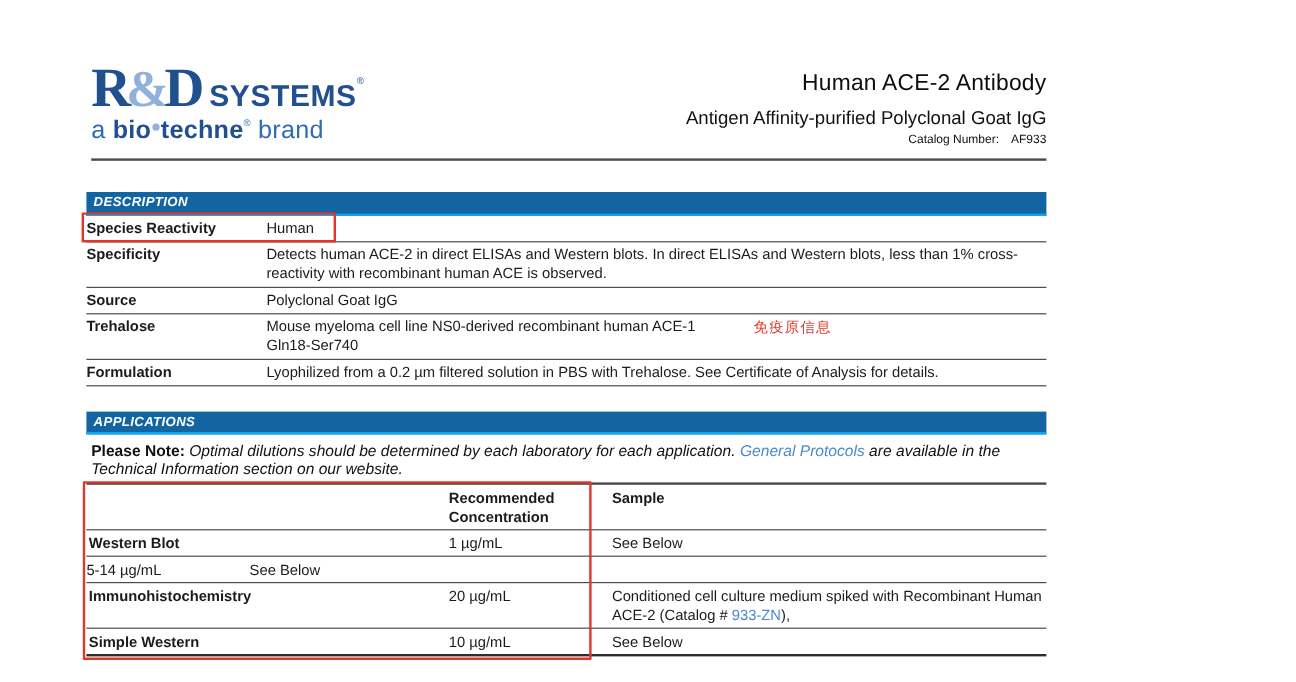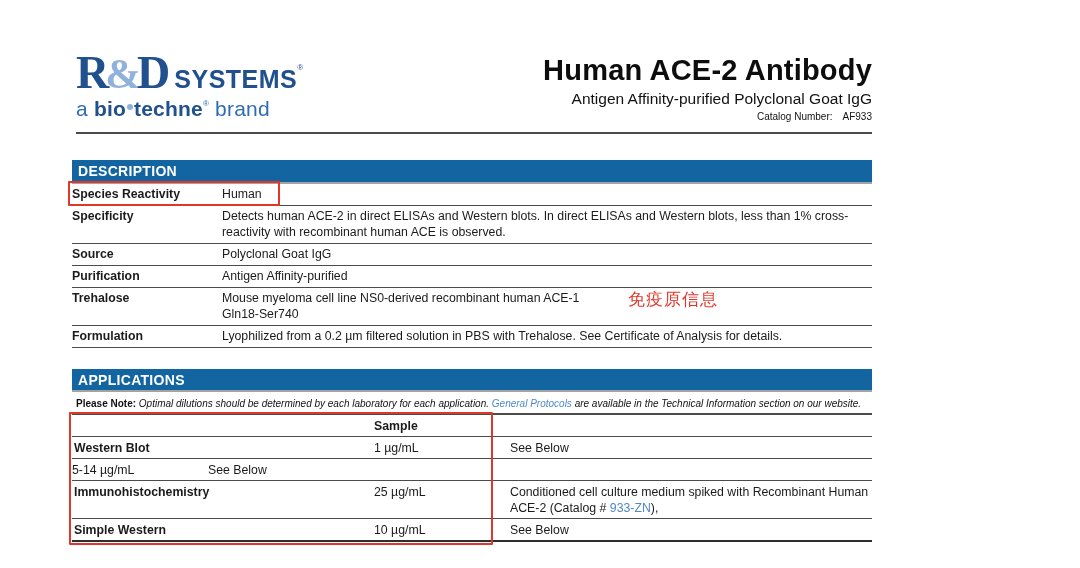--- a/index.html
+++ b/index.html
@@ -17,48 +17,49 @@
   .rd{font-family:"Liberation Serif",serif;font-weight:700;font-size:46px;color:var(--logo-navy,#20508e);letter-spacing:-1px;}
   .rd .amp{color:var(--logo-light-blue,#8fb1db);font-size:43px;margin:0 -3px;}
   .systems{font-family:"Liberation Sans",sans-serif;font-weight:700;font-size:25px;letter-spacing:.5px;color:var(--logo-navy,#20508e);margin-left:5px;}
   .reg-mark{font-size:8px;vertical-align:18px;color:var(--logo-navy,#20508e);}
   .logo-line2{font-size:21px;color:var(--logo-mid-blue,#2e6cb5);margin-top:2px;letter-spacing:.2px;}
   .logo-line2 .bold-part{font-weight:700;color:var(--logo-navy,#20508e);}
   .bt-dot{display:inline-block;width:6px;height:6px;border-radius:50%;background:var(--logo-light-blue,#8fb1db);margin:0 1px;vertical-align:6px;}
   .reg-mark2{font-size:8px;vertical-align:10px;color:var(--logo-mid-blue,#2e6cb5);}
 
   .titleblock{text-align:right;padding-top:4px;}
-  .doc-title{font-size:29px;font-weight:700;margin:0;line-height:32px;color:#0d0d0d;letter-spacing:.2px;}
+  .doc-title{font-size:19px;font-weight:400;margin:0;line-height:32px;color:#0d0d0d;letter-spacing:.2px;}
   .doc-subtitle{font-size:15.5px;margin-top:4px;color:#111;}
   .doc-catalog{font-size:10px;margin-top:3px;color:#111;}
   .cat-num{margin-left:10px;}
 
   .top-rule{margin:10px 24px 0 76px;border-top:2.5px solid #4b4b4b;height:0;}
 
   
   .section-bar{
     margin:26px 24px 0 72px;background:var(--section-bar,#1265a0);color:#fff;
-    font-weight:700;font-size:14px;letter-spacing:.3px;padding:3px 6px 2.5px 6px;
-    border-bottom:2px solid #a3a3a3;
+    font-weight:700;font-size:11px;letter-spacing:.3px;padding:3px 6px 2.5px 6px;
+    border-bottom:2px solid #0ea5e9;
+    font-style:italic;
   }
   .apps-bar{margin-top:21px;}
 
   
   .desc-table{margin:0 24px 0 72px;font-size:12.3px;line-height:16px;}
   .desc-row{display:flex;padding:2.5px 0;border-bottom:1.6px solid #4b4b4b;position:relative;}
   .desc-label{flex:0 0 150px;font-weight:700;}
   .desc-value{flex:1;padding-right:4px;}
 
   
   .red-box{position:absolute;border:2.5px solid var(--annotation-red,#e0372b);pointer-events:none;z-index:3;border-radius:1px;}
   .species-box{left:-4px;top:-3px;width:208px;height:21px;}
-  .imm-note{position:absolute;left:556px;top:4px;color:var(--annotation-red,#e0372b);font-size:17px;letter-spacing:1px;}
+  .imm-note{position:absolute;left:556px;top:4px;color:var(--annotation-red,#e0372b);font-size:12px;letter-spacing:1px;font-family:Liberation Mono, monospace;}
 
   
-  .note-line{margin:6px 24px 0 76px;font-size:10px;color:#111;}
+  .note-line{margin:6px 24px 0 76px;font-size:13px;color:#111;}
   .note-line i{font-style:italic;}
   .link{color:var(--link,#4e89cb);text-decoration:none;cursor:pointer;}
 
   .app-table{position:relative;margin:4px 24px 0 72px;border-top:2px solid #4b4b4b;font-size:12.3px;line-height:16px;}
   .app-row{display:flex;padding:2.5px 0;border-bottom:1.8px solid #4b4b4b;}
   .app-row:last-child{border-bottom:2.5px solid #2e2e2e;}
   .col-name{flex:0 0 300px;font-weight:700;padding-left:2px;}
   .col-conc{flex:0 0 136px;}
   .col-sample{flex:1;}
   .app-header .col-conc,.app-header .col-sample{font-weight:700;}
@@ -93,24 +94,20 @@
     </div>
     <div class="desc-row">
       <div class="desc-label">Specificity</div>
       <div class="desc-value">Detects human ACE-2 in direct ELISAs and Western blots. In direct ELISAs and Western blots, less than 1% cross-reactivity with recombinant human ACE is observed.</div>
     </div>
     <div class="desc-row">
       <div class="desc-label">Source</div>
       <div class="desc-value">Polyclonal Goat IgG</div>
     </div>
     <div class="desc-row">
-      <div class="desc-label">Purification</div>
-      <div class="desc-value">Antigen Affinity-purified</div>
-    </div>
-    <div class="desc-row">
       <div class="desc-label">Trehalose</div>
       <div class="desc-value">
         <div>Mouse myeloma cell line NS0-derived recombinant human ACE-1</div>
         <div>Gln18-Ser740</div>
       </div>
       <div class="imm-note">免疫原信息</div>
     </div>
     <div class="desc-row">
       <div class="desc-label">Formulation</div>
       <div class="desc-value">
@@ -126,37 +123,41 @@
     <i>Optimal dilutions should be determined by each laboratory for each application.</i>
     <i><a class="link">General Protocols</a></i>
     <i>are available in the Technical Information section on our website.</i>
   </div>
 
   <div class="app-table">
     <div class="red-box table-box"></div>
 
     <div class="app-row app-header">
       <div class="col-name"></div>
+      <div class="col-conc">
+        <div>Recommended</div>
+        <div>Concentration</div>
+      </div>
       <div class="col-sample">Sample</div>
     </div>
 
     <div class="app-row">
       <div class="col-name">Western Blot</div>
       <div class="col-conc">1 µg/mL</div>
       <div class="col-sample">See Below</div>
     </div>
 
     <div class="app-row">
       <div class="col-conc">5-14 µg/mL</div>
       <div class="col-sample">See Below</div>
     </div>
 
     <div class="app-row">
       <div class="col-name">Immunohistochemistry</div>
-      <div class="col-conc">25 µg/mL</div>
+      <div class="col-conc">20 µg/mL</div>
       <div class="col-sample">
         <div>
           <span>Conditioned cell culture medium spiked with Recombinant Human ACE-2 (Catalog # </span><a class="link">933-ZN</a><span>),</span>
         </div>
       </div>
     </div>
 
     <div class="app-row">
       <div class="col-name">Simple Western</div>
       <div class="col-conc">10 µg/mL</div>

